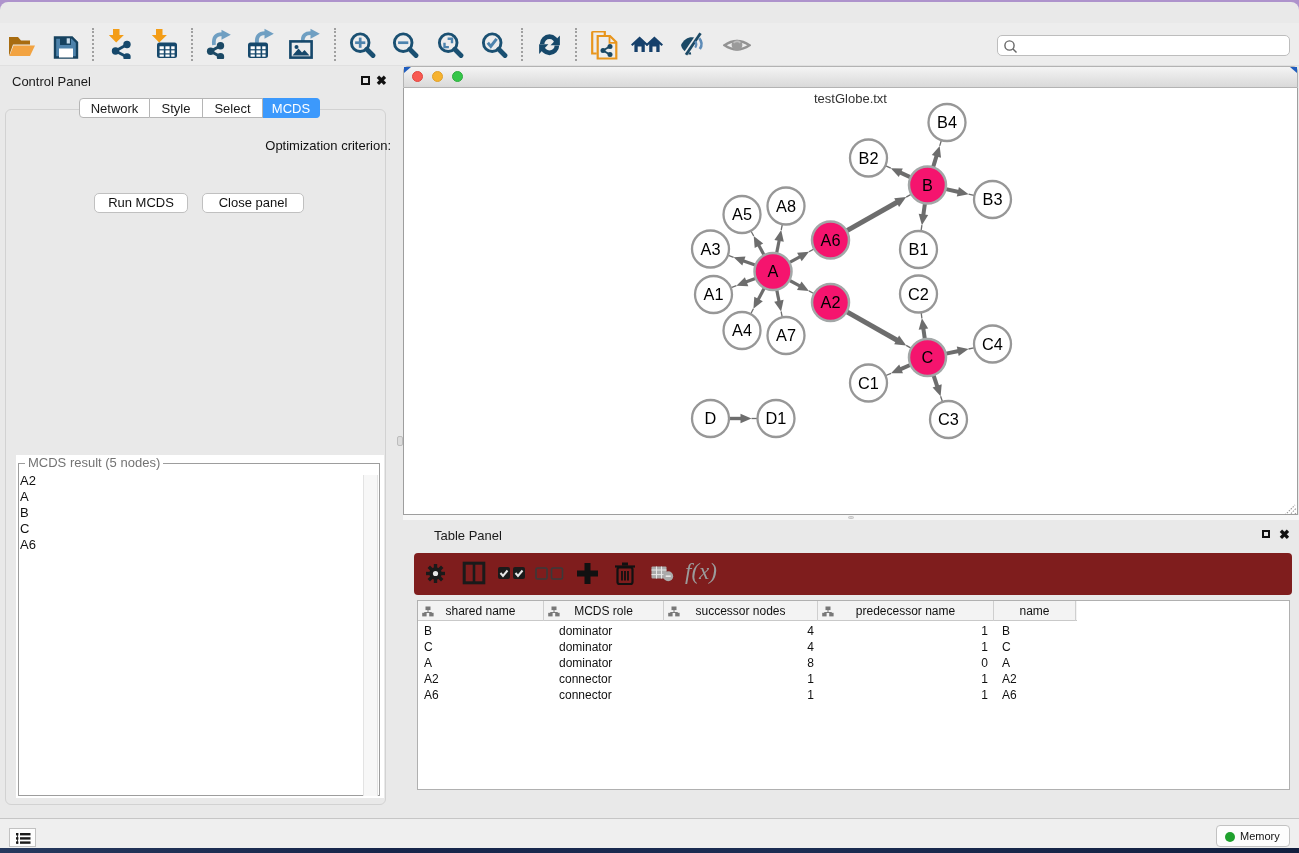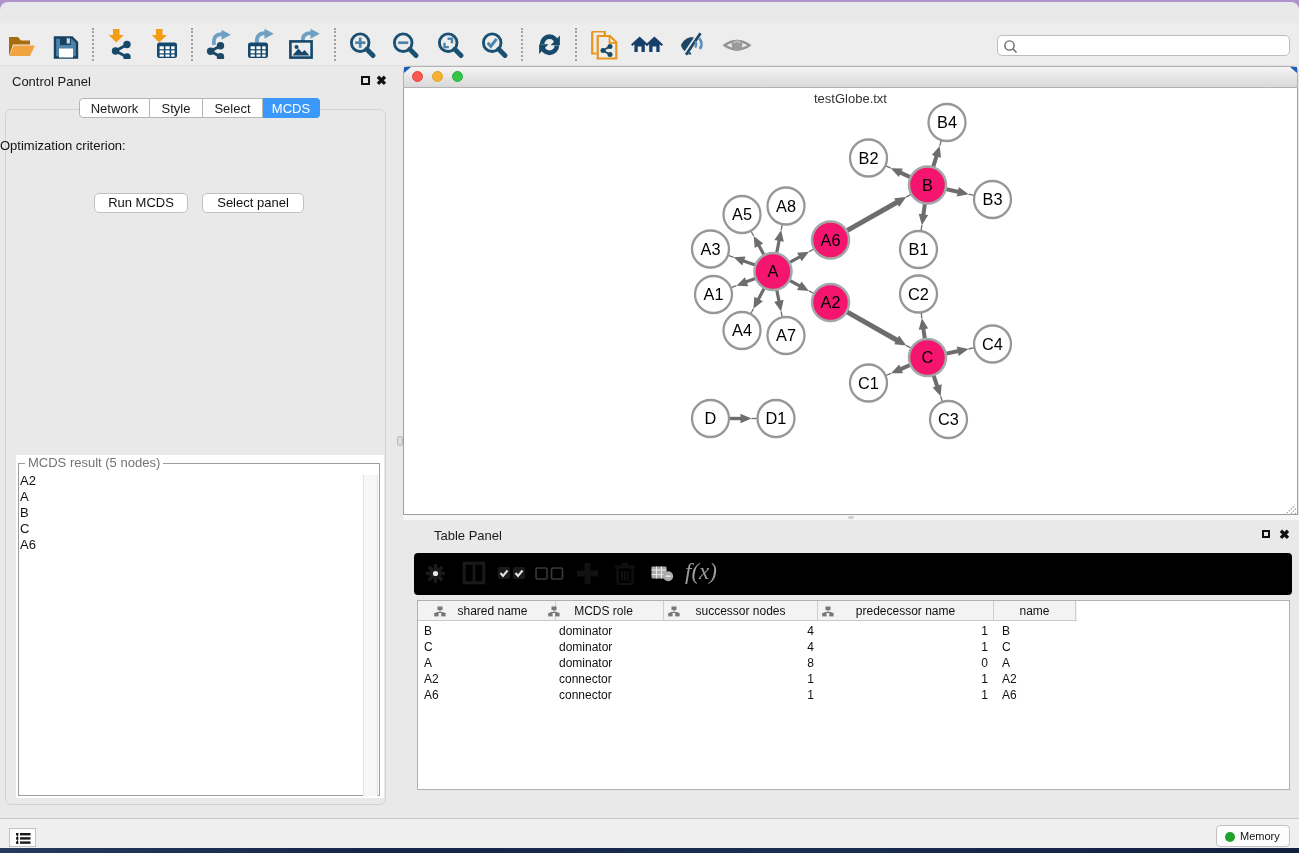--- a/index.html
+++ b/index.html
@@ -32,21 +32,21 @@
 #cp-title { position:absolute; left:12px; top:8px; font-size:13px; color:#1a1a1a; }
 #cp-float { position:absolute; left:361px; top:10px; width:9px; height:9px; border:2px solid #111; }
 #cp-close { position:absolute; left:376px; top:7px; font-size:13px; color:#111; font-weight:bold; }
 #cp-tabs { position:absolute; left:79px; top:32px; height:20px; display:flex; font-size:13px; z-index:3; }
 .cptab { border:1px solid #b5b5b5; border-left:none; background:#fff; color:#1a1a1a;
   display:flex; align-items:center; justify-content:center; height:20px; }
 .cptab.first { border-left:1px solid #b5b5b5; border-radius:4px 0 0 4px; }
 .cptab.sel { background:#3c99fc; color:#fff; border-color:#3c99fc; border-radius:0 4px 4px 0; }
 #cp-inner { position:absolute; left:5px; top:43px; width:381px; height:696px;
   background:#e9e9e9; border:1px solid #d2d2d2; border-radius:6px; }
-#opt-label { position:absolute; left:0; top:72px; width:100%; text-align:left;
+#opt-label { position:absolute; left:0; top:72px; width:100%; text-align:right;
   font-size:13px; color:#111; }
 #opt-select { position:absolute; left:43px; top:94px; width:311px; height:19px;
   background:#fff; border:1px solid #b9b9b9; border-radius:4px; font-size:13px; color:#111; }
 #opt-select span.txt { position:absolute; left:13px; top:2px; }
 #opt-stepper { position:absolute; right:0px; top:0px; width:15px; height:17px;
   background:linear-gradient(#68aefe,#2e7fe8); border-radius:3px; }
 .btn { position:absolute; top:127px; height:20px; background:#fff; border:1px solid #c0c0c0;
   border-radius:5px; font-size:13px; color:#111; text-align:center; line-height:18px; }
 #btn-run { left:94px; width:94px; }
 #btn-close { left:202px; width:102px; }
@@ -75,21 +75,21 @@
 #vdiv-handle { position:absolute; left:397px; top:434px; width:6px; height:10px;
   background:#dcdcdc; border:1px solid #bdbdbd; border-radius:2px; }
 #hdiv-handle { position:absolute; left:848px; top:514px; width:6px; height:3px;
   background:#dcdcdc; border:1px solid #c6c6c6; border-radius:2px; }
 
 #tablepanel { position:absolute; left:403px; top:518px; width:896px; height:300px; background:#e9e9e9; }
 #tp-title { position:absolute; left:15px; top:8px; font-size:13px; color:#1a1a1a;margin-left:16px; }
 #tp-float { position:absolute; left:859px; top:10px; width:8px; height:8px; border:2px solid #111; }
 #tp-close { position:absolute; left:876px; top:7px; font-size:13px; color:#111; font-weight:bold; }
 #tp-toolbar { position:absolute; left:11px; top:33px; width:878px; height:42px;
-  background:#000000; border-radius:4px;text-decoration:underline; }
+  background:#7f1d1d; border-radius:4px;text-decoration:underline; }
 #tp-table { position:absolute; left:14px; top:80px; width:873px; height:190px;
   background:#fff; border:1px solid #b0b0b0; }
 #tp-header { position:absolute; left:0; top:0; width:659px; height:20px; background:#f3f3f3;
   border-bottom:1px solid #c9c9c9; font-size:12px; color:#111; }
 .hcell { position:absolute; top:0; height:20px; border-right:1px solid #cfcfcf; }
 .hcell .txt { position:absolute; top:3px; width:100%; text-align:center; }
 .sorti { position:absolute; left:4px; top:5px; width:12px; height:11px; }
 .trow { position:absolute; left:0; width:100%; height:16px; font-size:12px; color:#111; }
 .trow span { position:absolute; top:0; }
 .trow span.num { text-align:right; }
@@ -268,21 +268,21 @@
     <div id="cp-close">✖</div>
     <div id="cp-tabs">
       <div class="cptab first" style="width:71px">Network</div>
       <div class="cptab" style="width:53px">Style</div>
       <div class="cptab" style="width:60px">Select</div>
       <div class="cptab sel" style="width:57px">MCDS</div>
     </div>
     <div id="cp-inner"></div>
     <div id="opt-label">Optimization criterion:</div>
     <div class="btn" id="btn-run">Run MCDS</div>
-    <div class="btn" id="btn-close">Select panel</div>
+    <div class="btn" id="btn-close">Close panel</div>
     <div id="mcds-list">
       <div id="mcds-fs">
           <div id="mcds-legend">MCDS result (5 nodes)</div>
         </div>
       <div id="mcds-items">A2<br>A<br>B<br>C<br>A6</div>
       <div id="mcds-scroll"></div>
     </div>
   </div>
   <div id="netwin">
     <div id="net-canvas"></div>
@@ -457,21 +457,21 @@
             <line x1="5.5" y1="0.5" x2="5.5" y2="12.5"></line>
             <line x1="10.5" y1="0.5" x2="10.5" y2="12.5"></line>
           </g>
         <circle cx="17.2" cy="10.2" r="5" fill="#ababab"></circle>
         <line x1="14.7" y1="10.2" x2="19.7" y2="10.2" stroke="#e7e7e7" stroke-width="1.6"></line>
       </svg>
       <div style="position:absolute;left:271px;top:6px;font-family:'Liberation Serif',serif;font-style:italic;font-size:23px;color:#9b9b9b;">f(x)</div>
     </div>
     <div id="tp-table">
       <div id="tp-header">
-        <div class="hcell" style="left:12px;width:126px">
+        <div class="hcell" style="left:0;width:126px">
             <svg class="sorti" viewBox="0 0 12 11">
               <rect x="3.5" y="0.5" width="5" height="3.6" fill="#787878"></rect>
               <rect x="0.2" y="6.8" width="4.4" height="3.6" fill="#787878"></rect>
               <rect x="7.2" y="6.8" width="4.4" height="3.6" fill="#787878"></rect>
               <path d="M6 4 v2 M2.5 8.5 v-2 h7 v2" fill="none" stroke="#787878" stroke-width="1"></path>
             </svg>
             <span class="txt">shared name</span>
           </div>
         <div class="hcell" style="left:126px;width:120px">
             <svg class="sorti" viewBox="0 0 12 11">

